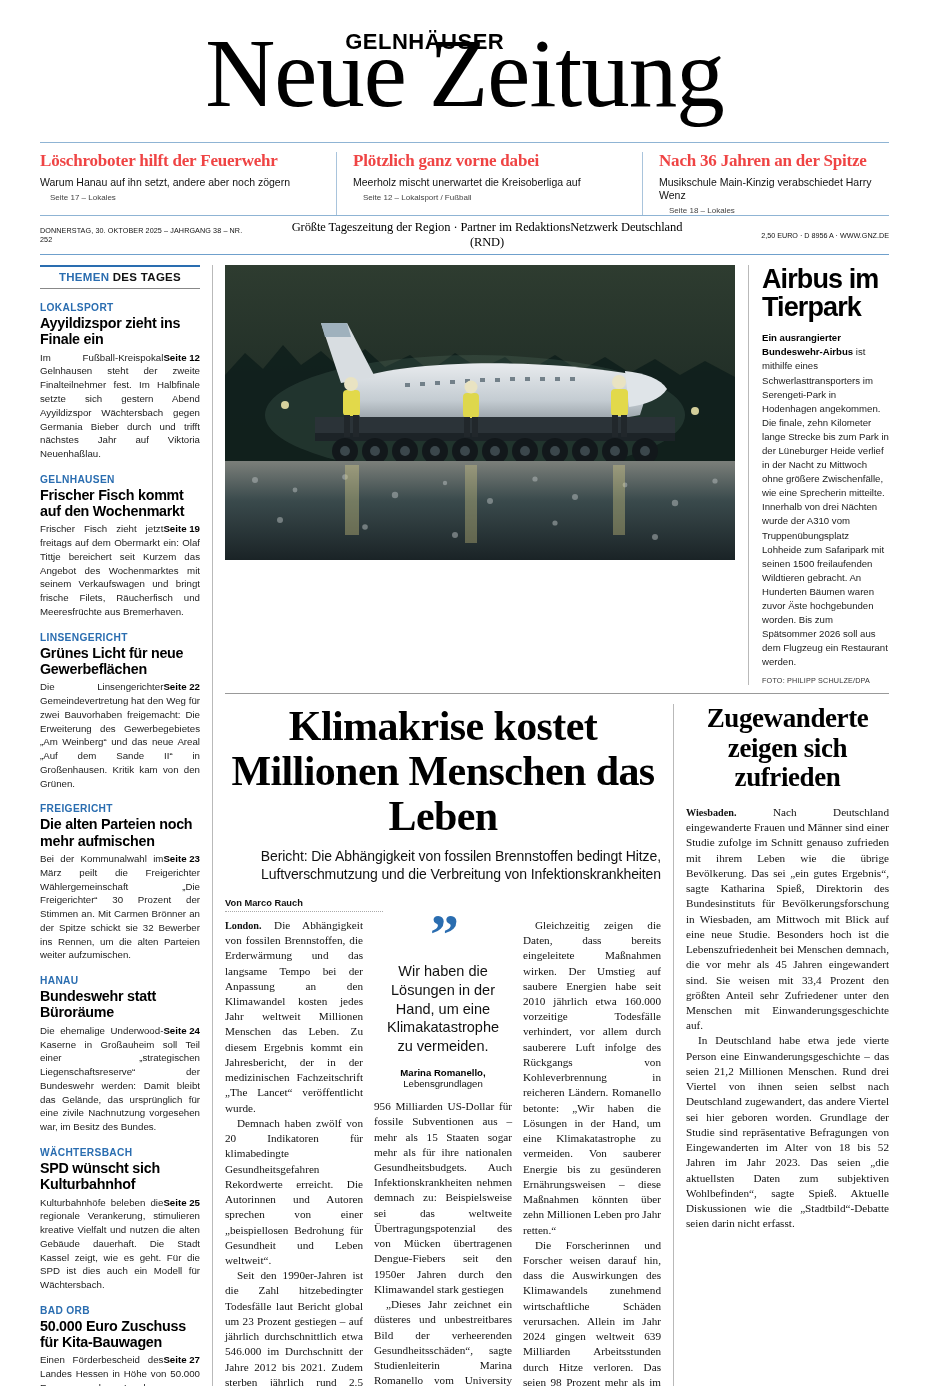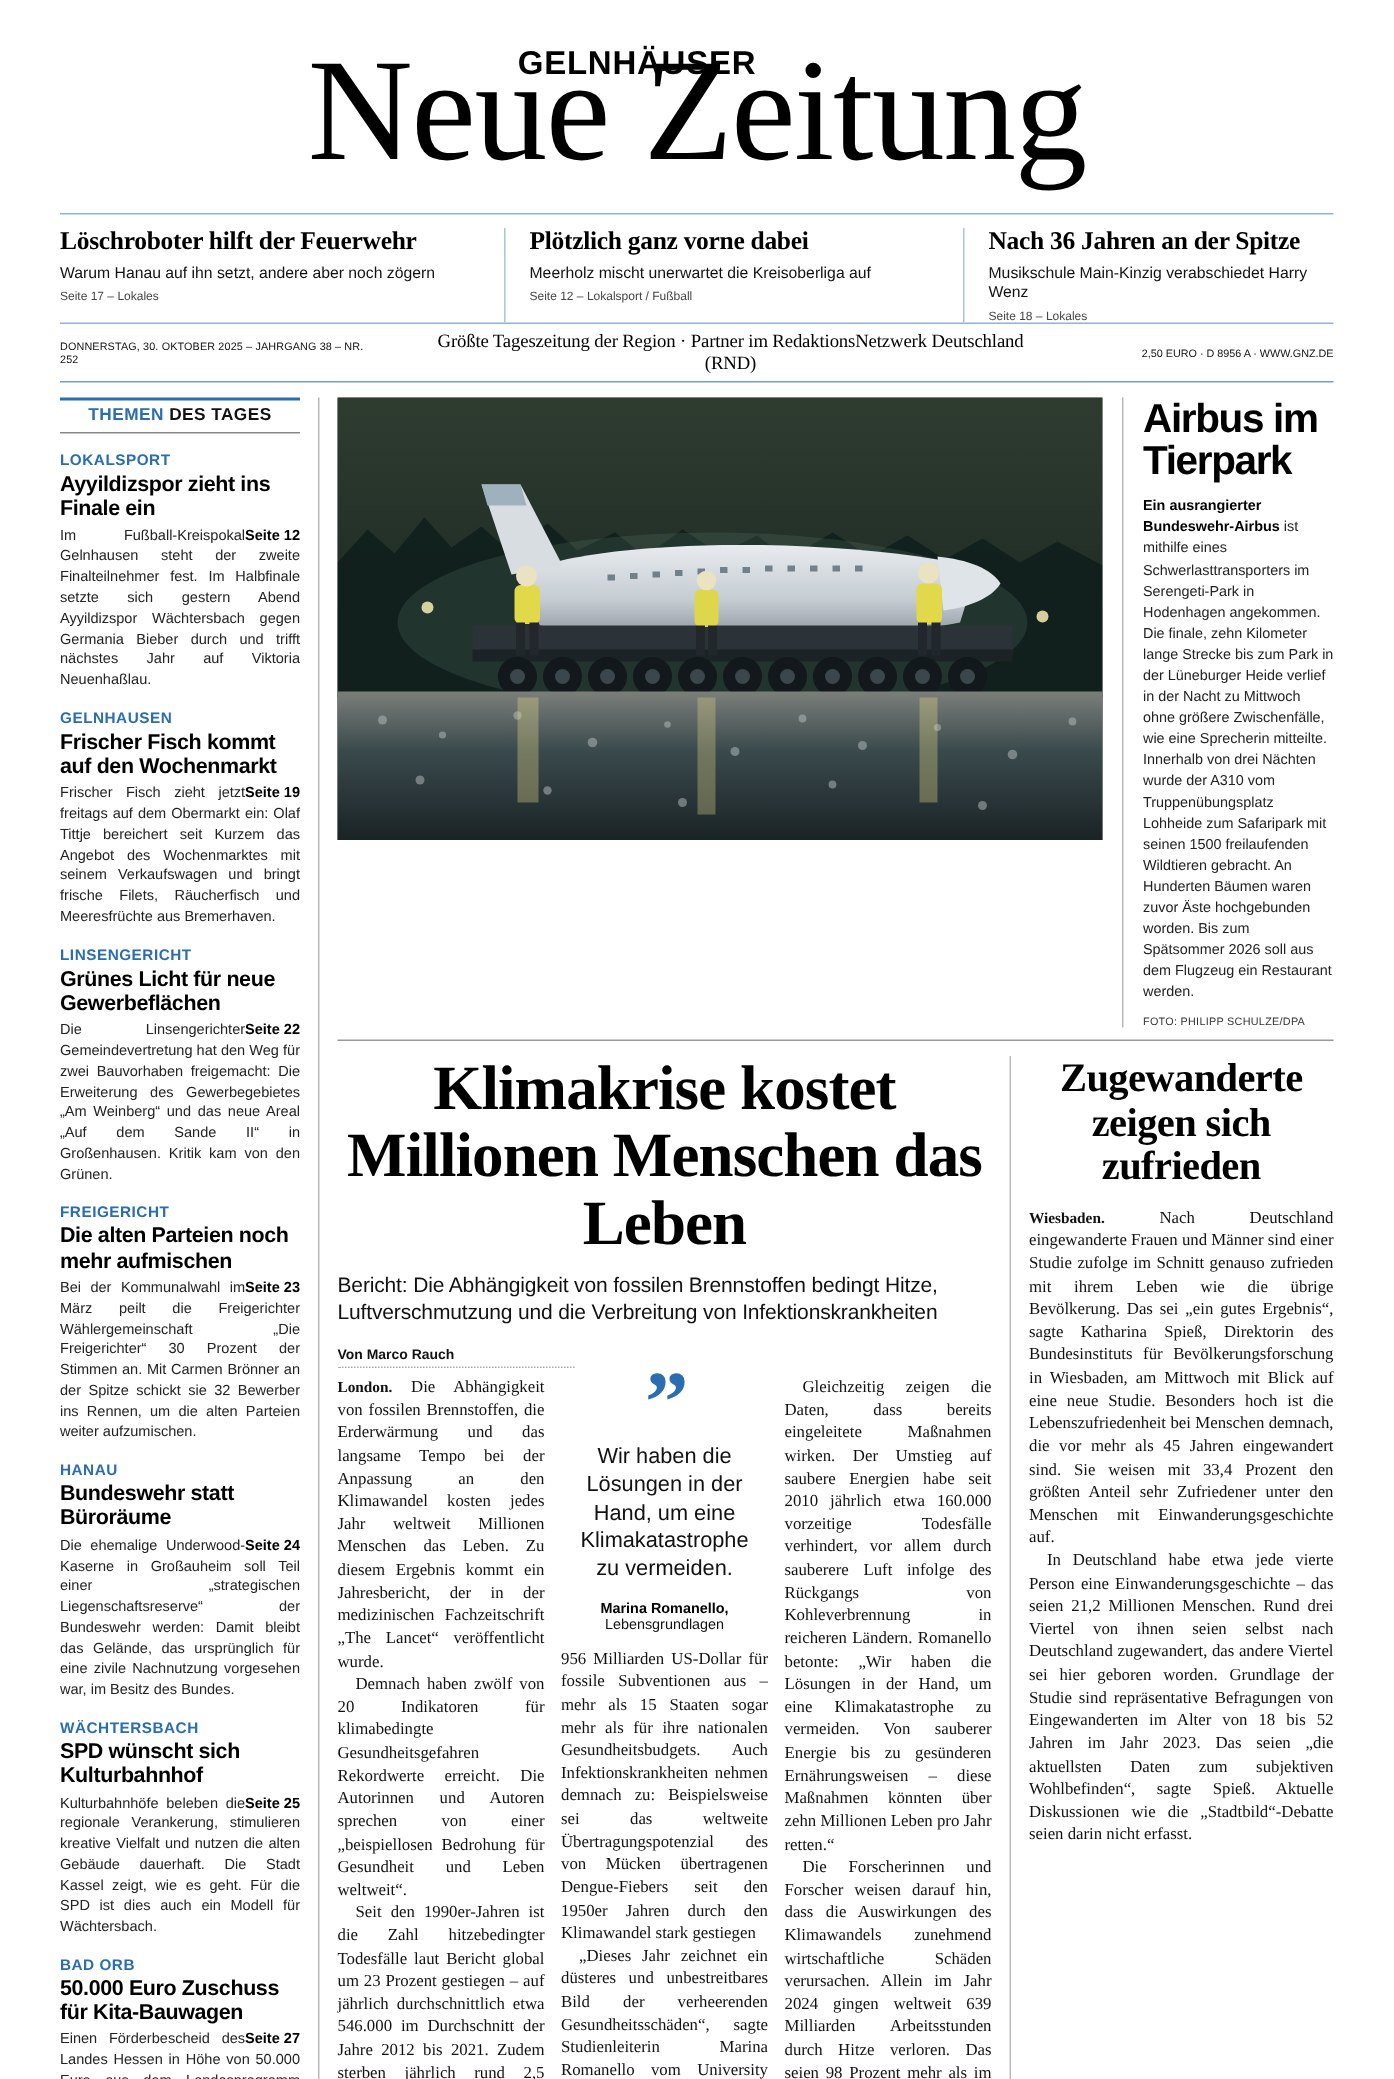--- a/index.html
+++ b/index.html
@@ -77,34 +77,35 @@
   .teaser + .teaser {
     border-left: 1px solid #a9c4dc;
     padding-left: 16px;
   }
   .teaser.t2 { flex: 0 0 273px; }
   .teaser.t1 { flex: 0 0 280px; }
   .teaser-title {
     font-family: "Liberation Serif", serif;
     font-weight: bold;
     font-size: 17px;
-    color: #000000;
+    color: #ef4444;
     line-height: 1.1;
     letter-spacing: -0.2px;
   }
   .teaser-sub {
     font-size: 10.5px;
     color: #111;
     margin-top: 5px;
     line-height: 1.25;
   }
   .teaser-page {
     font-size: 8px;
     color: #444;
     margin-top: 4px;
+    margin-left: 10px;
   }
 
   
   .datebar {
     margin-top: 0;
     border-top: 1px solid #8fb4d4;
     border-bottom: 1.5px solid #6fa0cc;
     padding: 4px 0 4px 0;
     display: flex;
     align-items: center;
@@ -230,21 +231,21 @@
   .lead-hl {
     font-family: "Liberation Serif", serif;
     font-weight: bold;
     font-size: 42px;
     line-height: 1.06;
     text-align: center;
     letter-spacing: -0.6px;
     color: #000;
   }
   .lead-sub {
-    text-align: left;
+    text-align: right;
     font-size: 14px;
     line-height: 1.28;
     margin-top: 10px;
     color: #111;
     letter-spacing: -0.1px;
   }
   .byline {
     font-size: 9.3px;
     font-weight: bold;
     color: #111;

